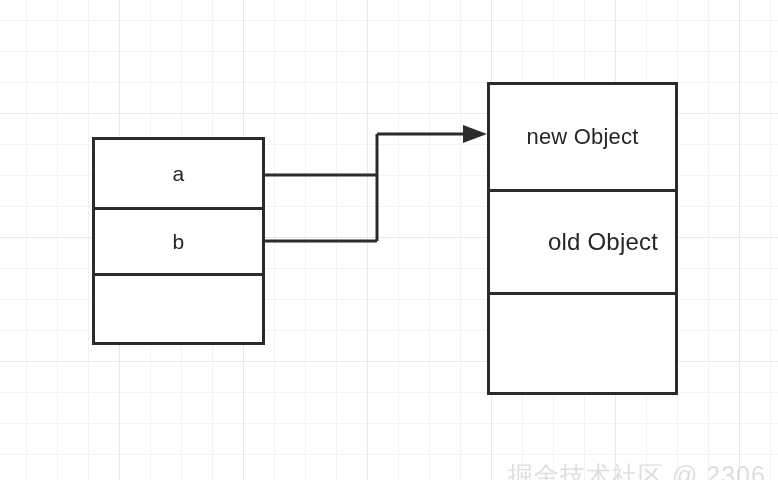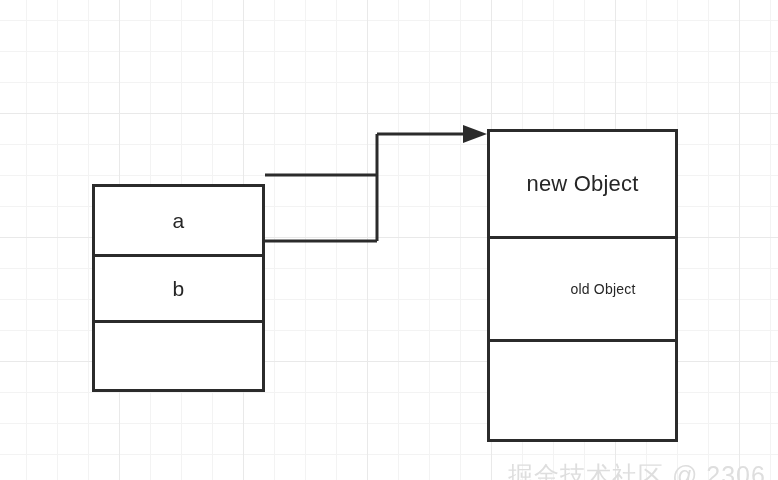--- a/index.html
+++ b/index.html
@@ -36,21 +36,20 @@
       -5px -11px;
   }
   
   .obj-box {
     position: absolute;
     box-sizing: border-box;
     border: 3px solid #2b2b2b;
     background: #ffffff;
     display: flex;
     flex-direction: column;
-    margin-top: 47px;
   }
   .obj-row {
     box-sizing: border-box;
     display: flex;
     align-items: center;
     justify-content: center;
     color: #262626;
     letter-spacing: 0.2px;
     white-space: nowrap;
   }
@@ -70,21 +69,21 @@
   #left-object-box .r2 { flex: 1 1 auto; }
 
   
   #right-object-box {
     left: 487px;
     top: 82px;
     width: 191px;
     height: 313px;
   }
   #right-object-box .r0 { height: 104px; font-size: 22px; }
-  #right-object-box .r1 { height: 103px; font-size: 14px; padding-left: 41px; }
+  #right-object-box .r1 { height: 103px; font-size: 24px; padding-left: 41px; }
   #right-object-box .r2 { flex: 1 1 auto; }
 
   
   #connector-layer {
     position: absolute;
     left: 0;
     top: 0;
     width: 778px;
     height: 480px;
     pointer-events: none;

